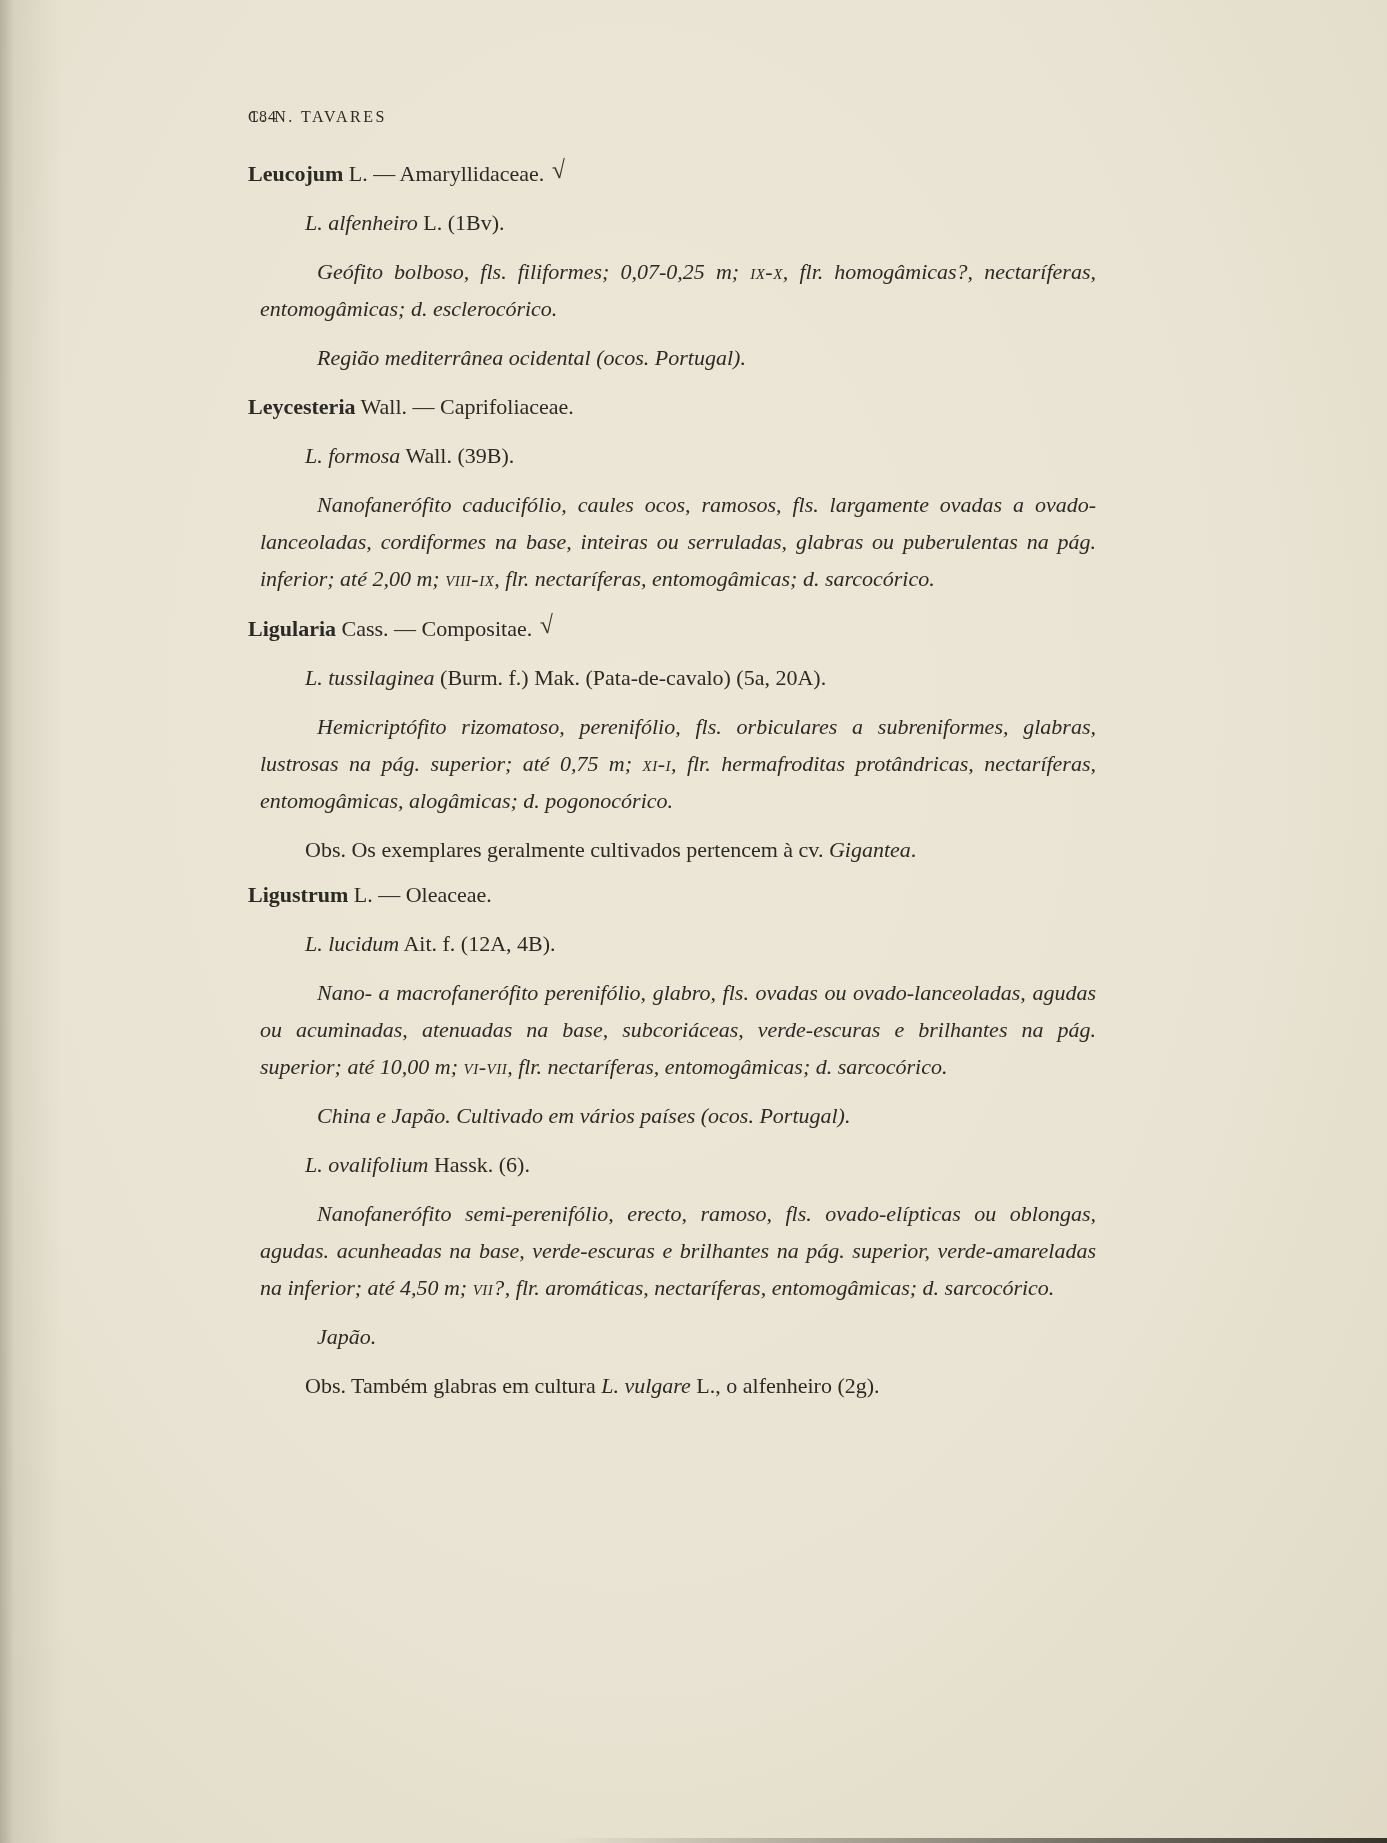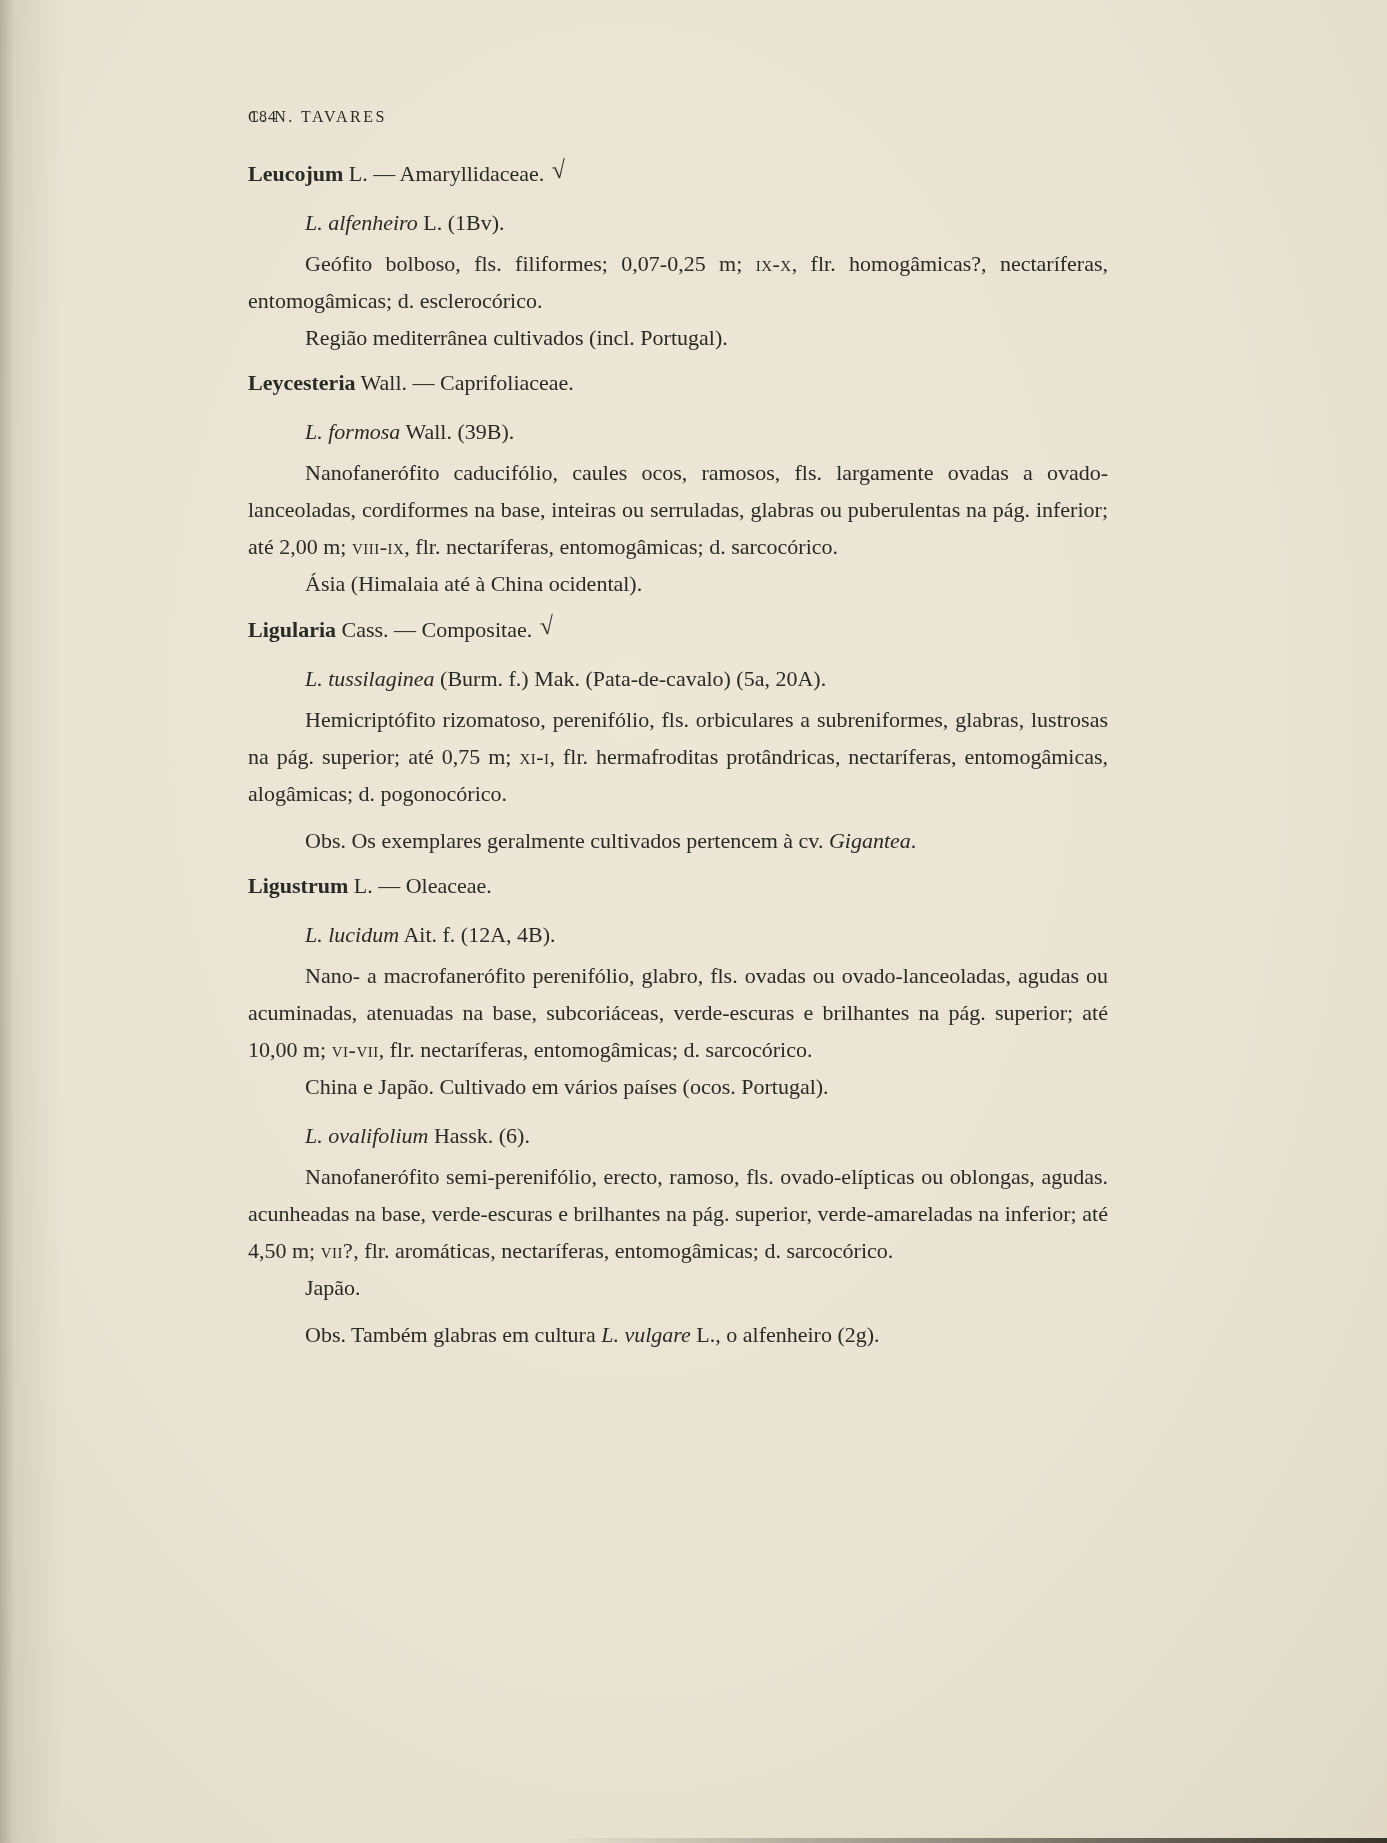--- a/index.html
+++ b/index.html
@@ -29,21 +29,21 @@
   }
   .page-header { position: relative; height: 30px; line-height: 30px; font-size: 16px; }
   .page-number { position: absolute; left: 2px; letter-spacing: 1px; }
   .running-header { position: absolute; left: 0; right: 12px; text-align: left; letter-spacing: 2.5px; }
   .content { margin-top: 22px; }
   p { margin: 0; }
   .block { text-align: justify; }
   .block-genus { margin: 8px 0 12px; }
   .block-genus:first-child { margin-top: 0; }
   .block-species { margin: 12px 0 4px; padding-left: 57px; }
-  .block-para { margin: 0; text-indent: 57px; hyphens: auto; }
+  .block-para { margin: 12px; text-indent: 57px; hyphens: auto; font-style: italic; }
   .block-obs { margin: 10px 0 0; text-indent: 57px; }
   .b { font-weight: bold; }
   .i { font-style: italic; }
   .sc { font-variant: small-caps; letter-spacing: .5px; }
   .check {
     display: inline-block; margin-left: 8px; font-size: 25px;
     transform: translateY(-3px) rotate(-4deg); color: #36342c;
   }
 </style>
 </head>
@@ -52,25 +52,24 @@
 <div class="page" style="color: rgb(43, 42, 36);">
   <div class="text-block">
     <div class="page-header">
       <span class="page-number">184</span>
       <span class="running-header">C. N. TAVARES</span>
     </div>
     <div class="content">
         <p class="block block-genus"><span class="b">Leucojum</span><span> L. — Amaryllidaceae.</span><span class="check">√</span></p>
         <p class="block block-species"><span class="i">L. alfenheiro</span><span> L. (1Bv).</span></p>
         <p class="block block-para"><span>Geófito bolboso, fls. filiformes; 0,07-0,25 m; </span><span class="sc">ix-x</span><span>, flr. homogâmicas?, nectaríferas, entomogâmicas; d. esclerocórico.</span></p>
-        <p class="block block-para"><span>Região mediterrânea cultivados (incl. Portugal).</span></p>
+        <p class="block block-para"><span>Região mediterrânea ocidental (ocos. Portugal).</span></p>
         <p class="block block-genus"><span class="b">Leycesteria</span><span> Wall. — Caprifoliaceae.</span></p>
         <p class="block block-species"><span class="i">L. formosa</span><span> Wall. (39B).</span></p>
         <p class="block block-para"><span>Nanofanerófito caducifólio, caules ocos, ramosos, fls. largamente ovadas a ovado-lanceoladas, cordiformes na base, inteiras ou serruladas, glabras ou puberulentas na pág. inferior; até 2,00 m; </span><span class="sc">viii-ix</span><span>, flr. nectaríferas, entomogâmicas; d. sarcocórico.</span></p>
-        <p class="block block-para"><span>Ásia (Himalaia até à China ocidental).</span></p>
         <p class="block block-genus"><span class="b">Ligularia</span><span> Cass. — Compositae.</span><span class="check">√</span></p>
         <p class="block block-species"><span class="i">L. tussilaginea</span><span> (Burm. f.) Mak. (Pata-de-cavalo) (5a, 20A).</span></p>
         <p class="block block-para"><span>Hemicriptófito rizomatoso, perenifólio, fls. orbiculares a subreniformes, glabras, lustrosas na pág. superior; até 0,75 m; </span><span class="sc">xi-i</span><span>, flr. hermafroditas protândricas, nectaríferas, entomogâmicas, alogâmicas; d. pogonocórico.</span></p>
         <p class="block block-obs"><span>Obs. Os exemplares geralmente cultivados pertencem à cv. </span><span class="i">Gigantea</span><span>.</span></p>
         <p class="block block-genus"><span class="b">Ligustrum</span><span> L. — Oleaceae.</span></p>
         <p class="block block-species"><span class="i">L. lucidum</span><span> Ait. f. (12A, 4B).</span></p>
         <p class="block block-para"><span>Nano- a macrofanerófito perenifólio, glabro, fls. ovadas ou ovado-lanceoladas, agudas ou acuminadas, atenuadas na base, subcoriáceas, verde-escuras e brilhantes na pág. superior; até 10,00 m; </span><span class="sc">vi-vii</span><span>, flr. nectaríferas, entomogâmicas; d. sarcocórico.</span></p>
         <p class="block block-para"><span>China e Japão. Cultivado em vários países (ocos. Portugal).</span></p>
         <p class="block block-species"><span class="i">L. ovalifolium</span><span> Hassk. (6).</span></p>
         <p class="block block-para"><span>Nanofanerófito semi-perenifólio, erecto, ramoso, fls. ovado-elípticas ou oblongas, agudas. acunheadas na base, verde-escuras e brilhantes na pág. superior, verde-amareladas na inferior; até 4,50 m; </span><span class="sc">vii?</span><span>, flr. aromáticas, nectaríferas, entomogâmicas; d. sarcocórico.</span></p>

